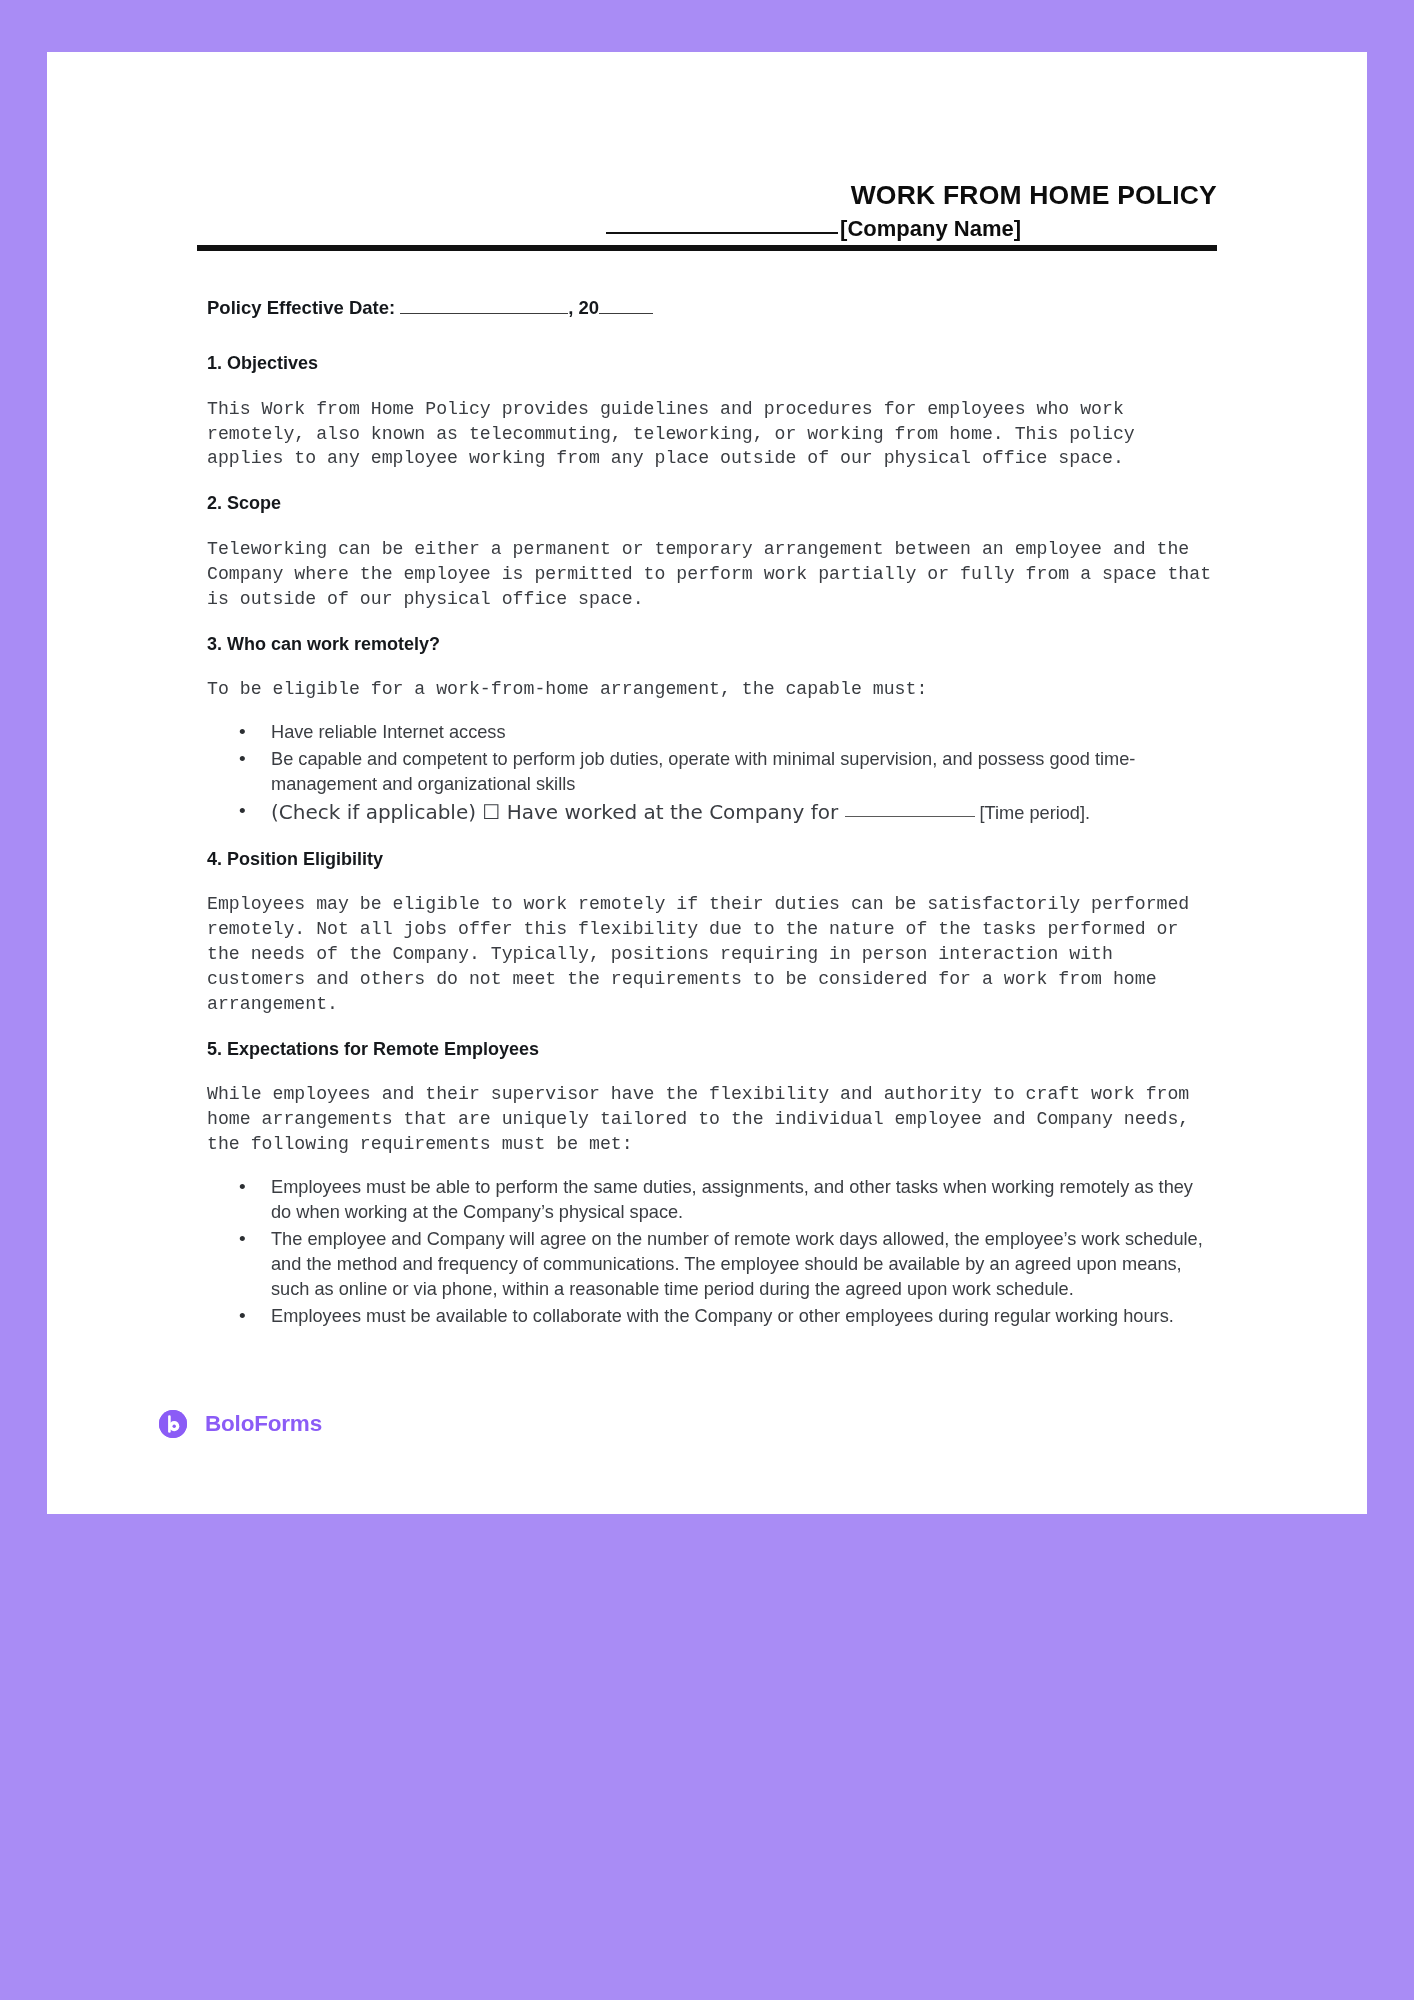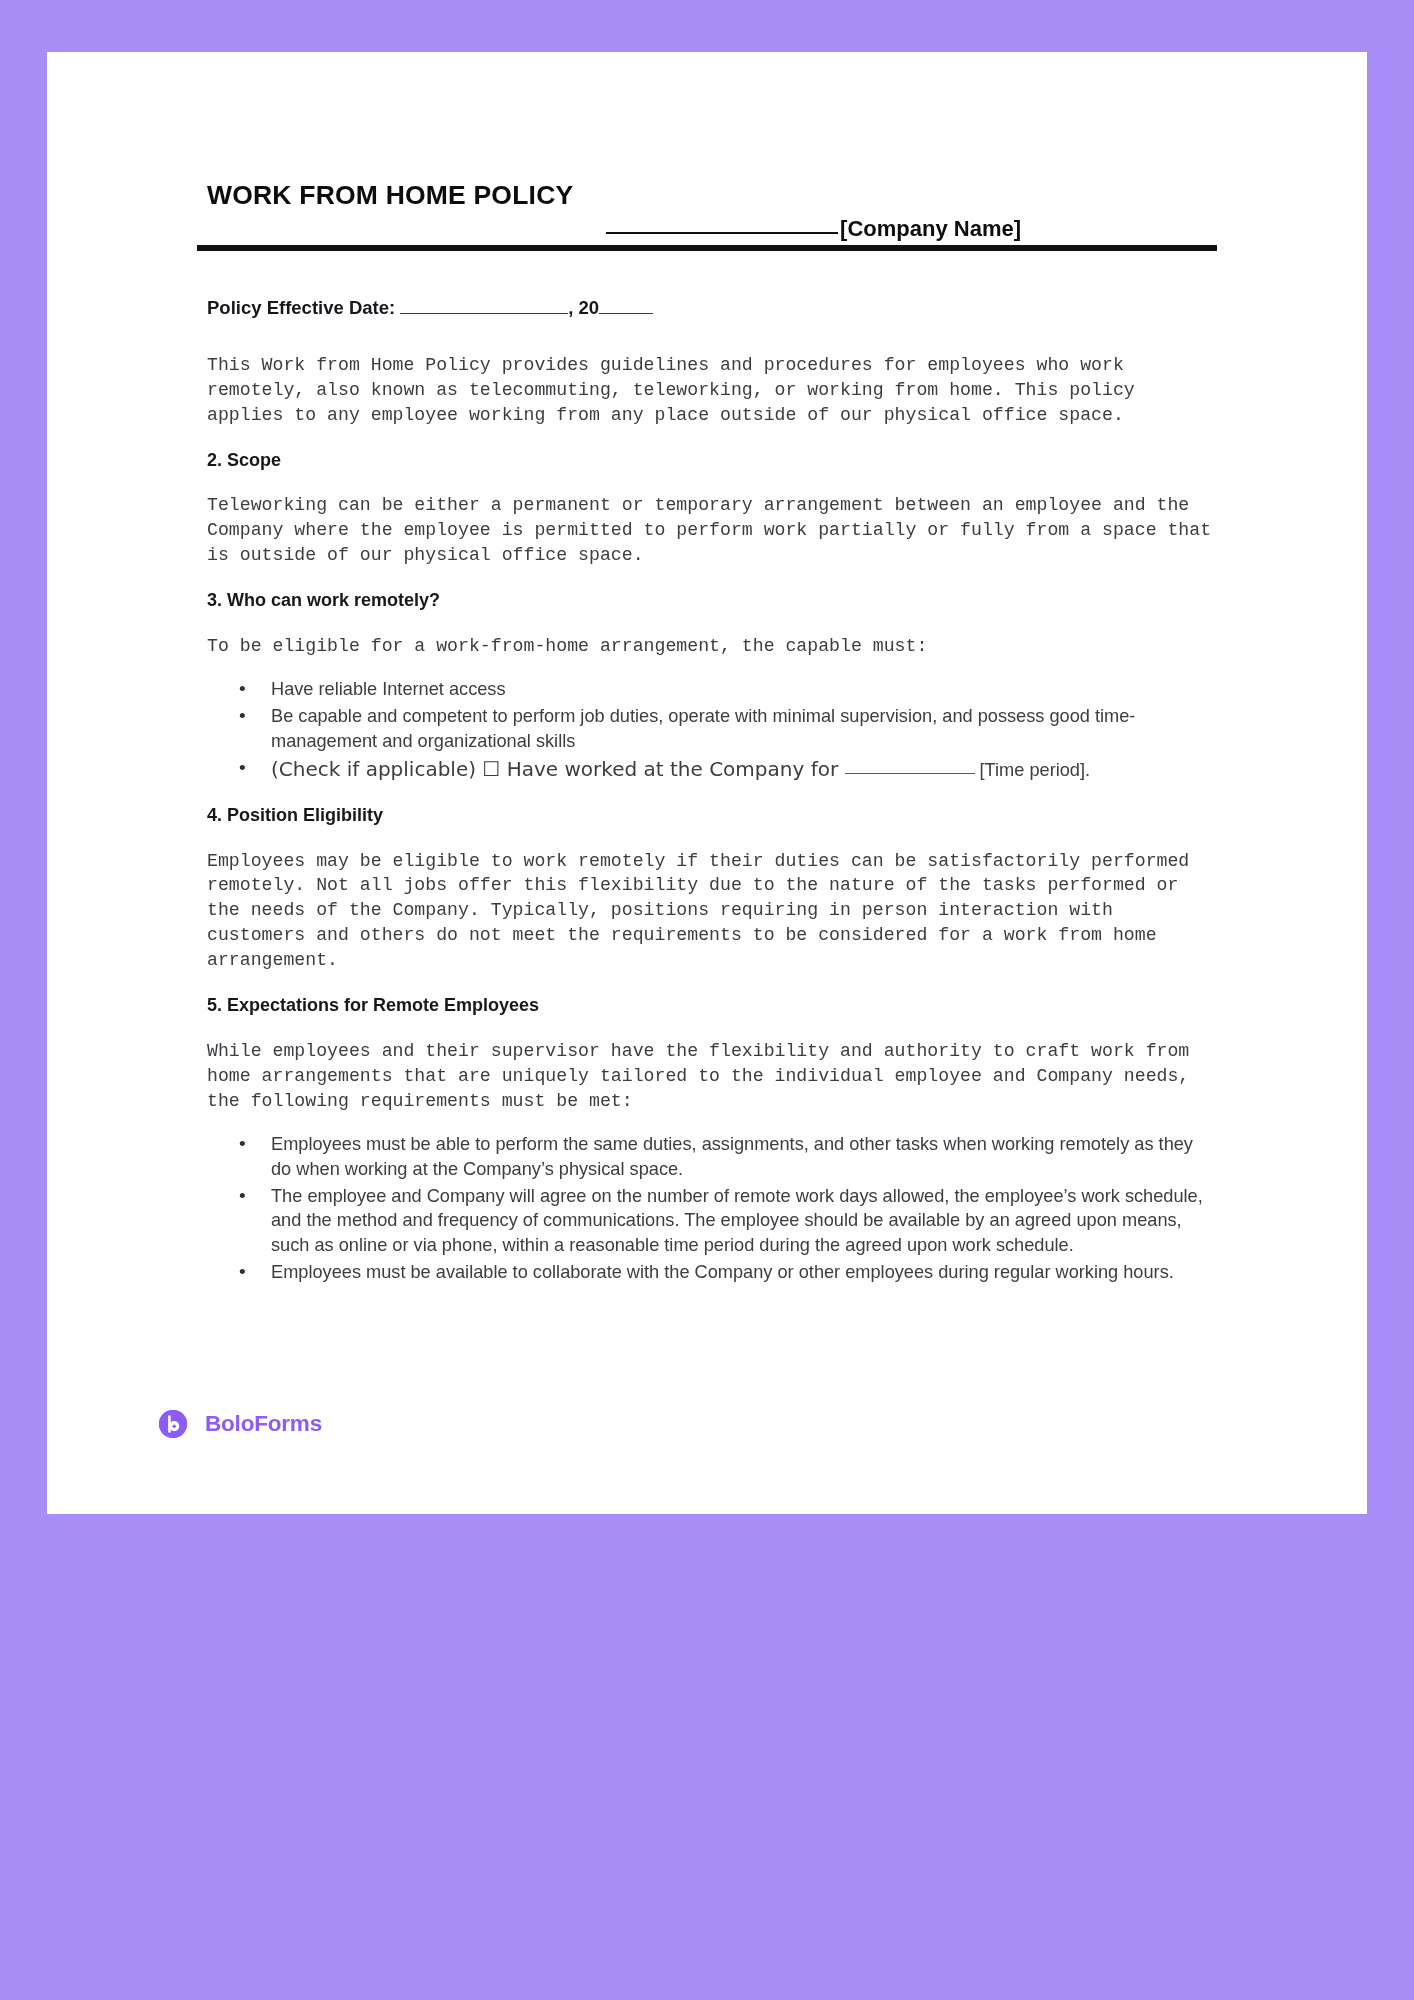--- a/index.html
+++ b/index.html
@@ -31,21 +31,21 @@
   }
 
   
   .title-block {
     position: absolute;
     left: 0;
     top: 128px;
     width: 1020px;
   }
   .doc-title {
-    text-align: left;
+    text-align: right;
     font-size: 26.5px;
     font-weight: bold;
     color: #0d0d0d;
     letter-spacing: 0.2px;
     line-height: 1.15;
     padding-left: 10px;
   }
   .subtitle-row {
     margin-top: 6px;
     text-align: right;
@@ -187,20 +187,21 @@
       <div class="title-rule"></div>
     </div>
 
     <div class="body">
 
       <div class="eff-date">
         <span>Policy Effective Date:</span>
         <span class="u1"></span><span>, 20</span><span class="u2"></span>
       </div>
 
+      <h2 class="section">1. Objectives</h2>
       <p class="para">This Work from Home Policy provides guidelines and procedures for employees who work remotely, also known as telecommuting, teleworking, or working from home. This policy applies to any employee working from any place outside of our physical office space.</p>
 
       <h2 class="section">2. Scope</h2>
       <p class="para">Teleworking can be either a permanent or temporary arrangement between an employee and the Company where the employee is permitted to perform work partially or fully from a space that is outside of our physical office space.</p>
 
       <h2 class="section">3. Who can work remotely?</h2>
       <p class="para tight">To be eligible for a work-from-home arrangement, the capable must:</p>
       <ul class="bullets">
         <li>Have reliable Internet access</li>
         <li>Be capable and competent to perform job duties, operate with minimal supervision, and possess good time-management and organizational skills</li>

